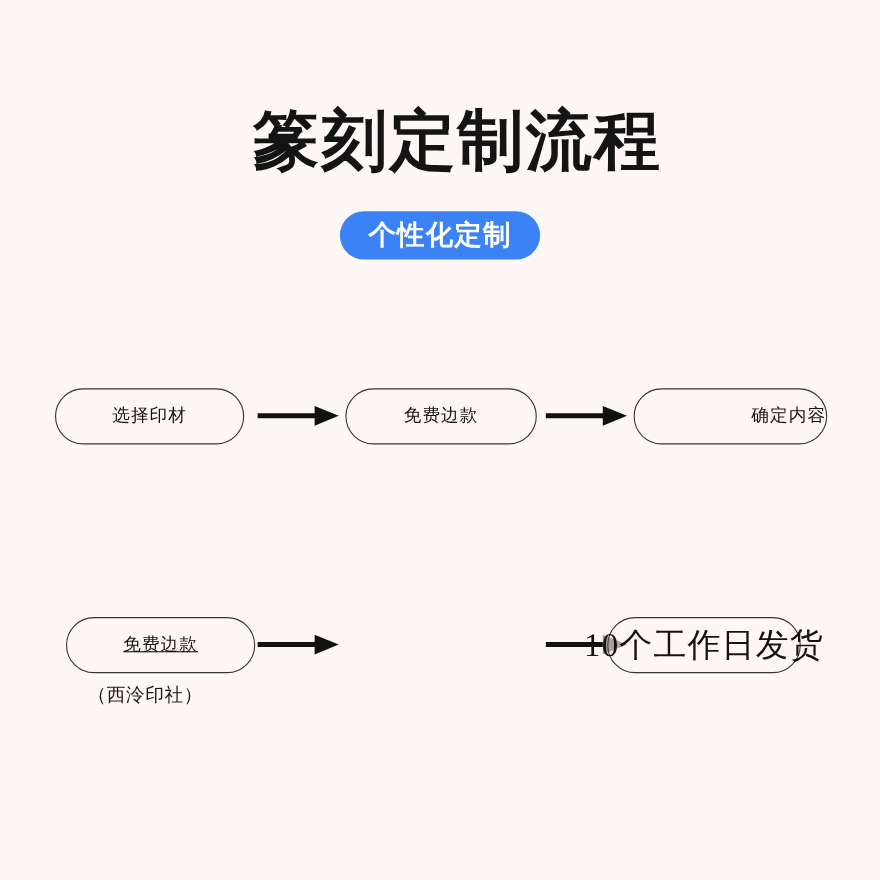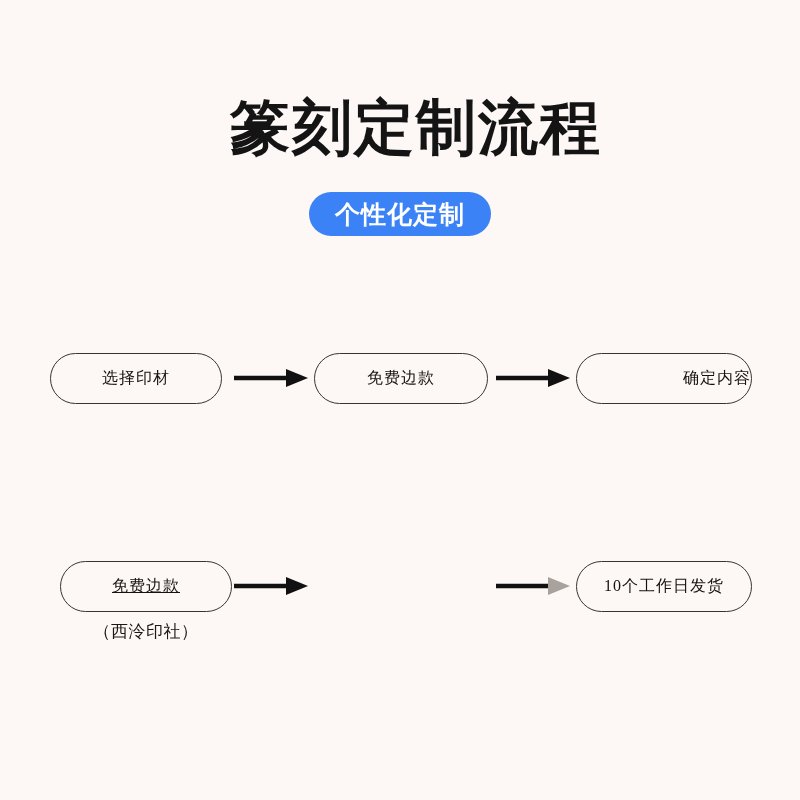--- a/index.html
+++ b/index.html
@@ -94,39 +94,39 @@
   }
 
   
   .n-r1-c1 { left: 50px;  width: 172px; }
   .n-r1-c2 { left: 314px; width: 174px; }
   .n-r1-c3 { left: 576px; width: 176px; }
 
   
   .n-r2-c1 { left: 60px;  width: 172px; text-decoration: underline; }
   .n-r2-c2 { left: 314px; width: 174px; }
-  .n-r2-c3 { left: 576px; width: 176px; font-size: 16px; }
+  .n-r2-c3 { left: 552px; width: 176px; font-size: 30px; }
 
   
   .arrow {
     position: absolute;
     height: 26px;
     width: 76px;
     display: block;
   }
   .a-r1-1 { left: 234px; top: 13px; }
   .a-r1-2 { left: 496px; top: 13px; }
   .a-r2-1 { left: 234px; top: 13px; }
   .a-r2-2 { left: 496px; top: 13px; }
 
   
   .caption {
     position: absolute;
     top: 620px;
-    left: 60px;
+    left: 46px;
     width: 172px;
     text-align: center;
     font-family: "Liberation Serif", "DejaVu Serif", serif;
     font-size: 17px;
     color: #1b1714;
     letter-spacing: 0.5px;
     white-space: nowrap;
   }
 </style>
 </head>

